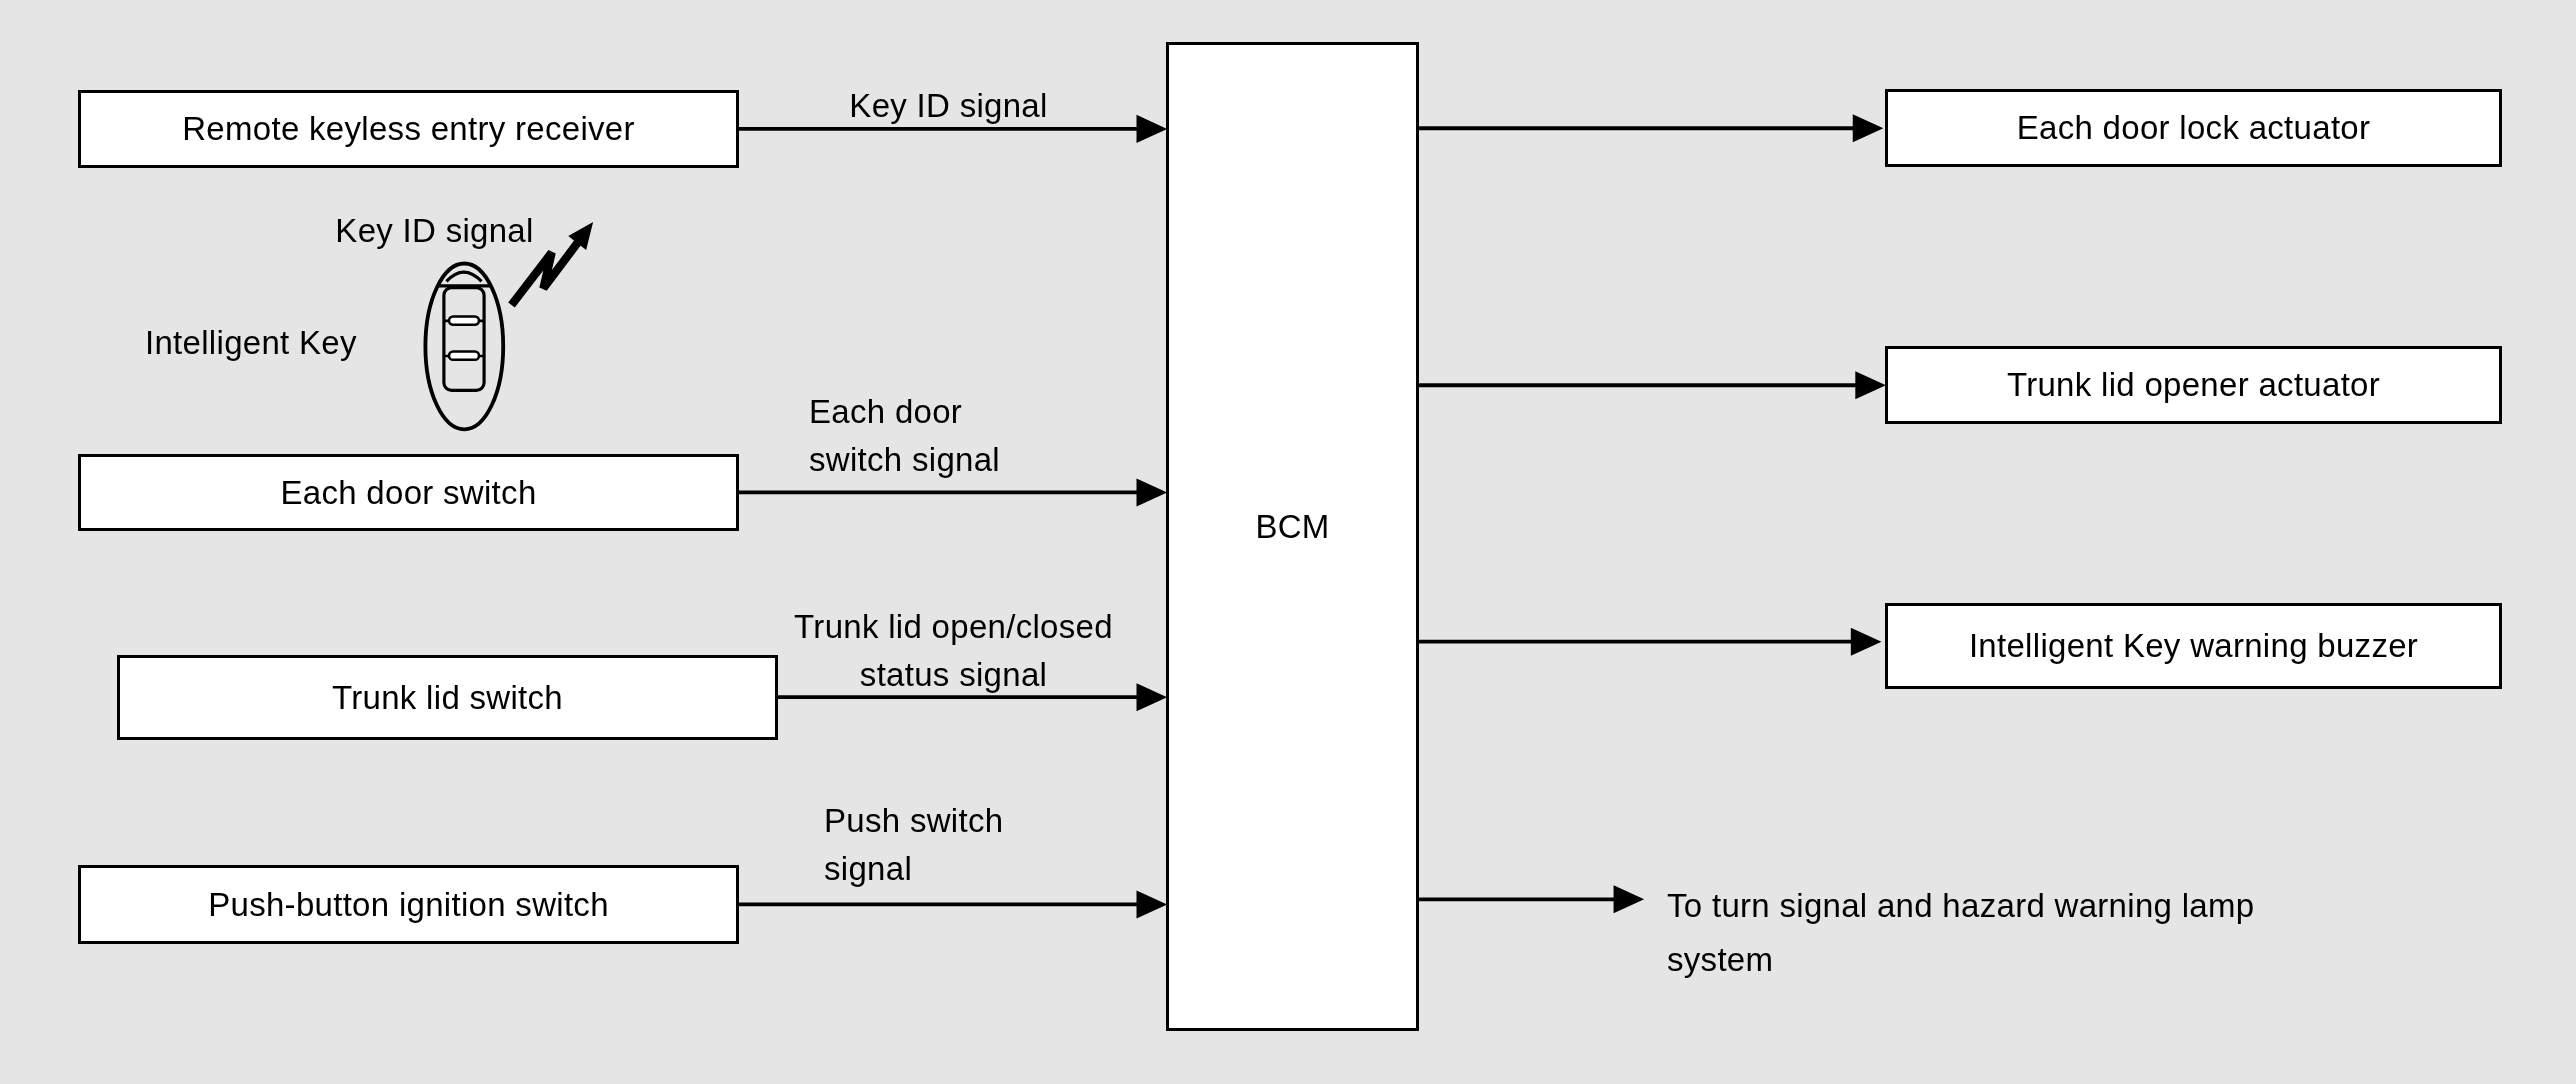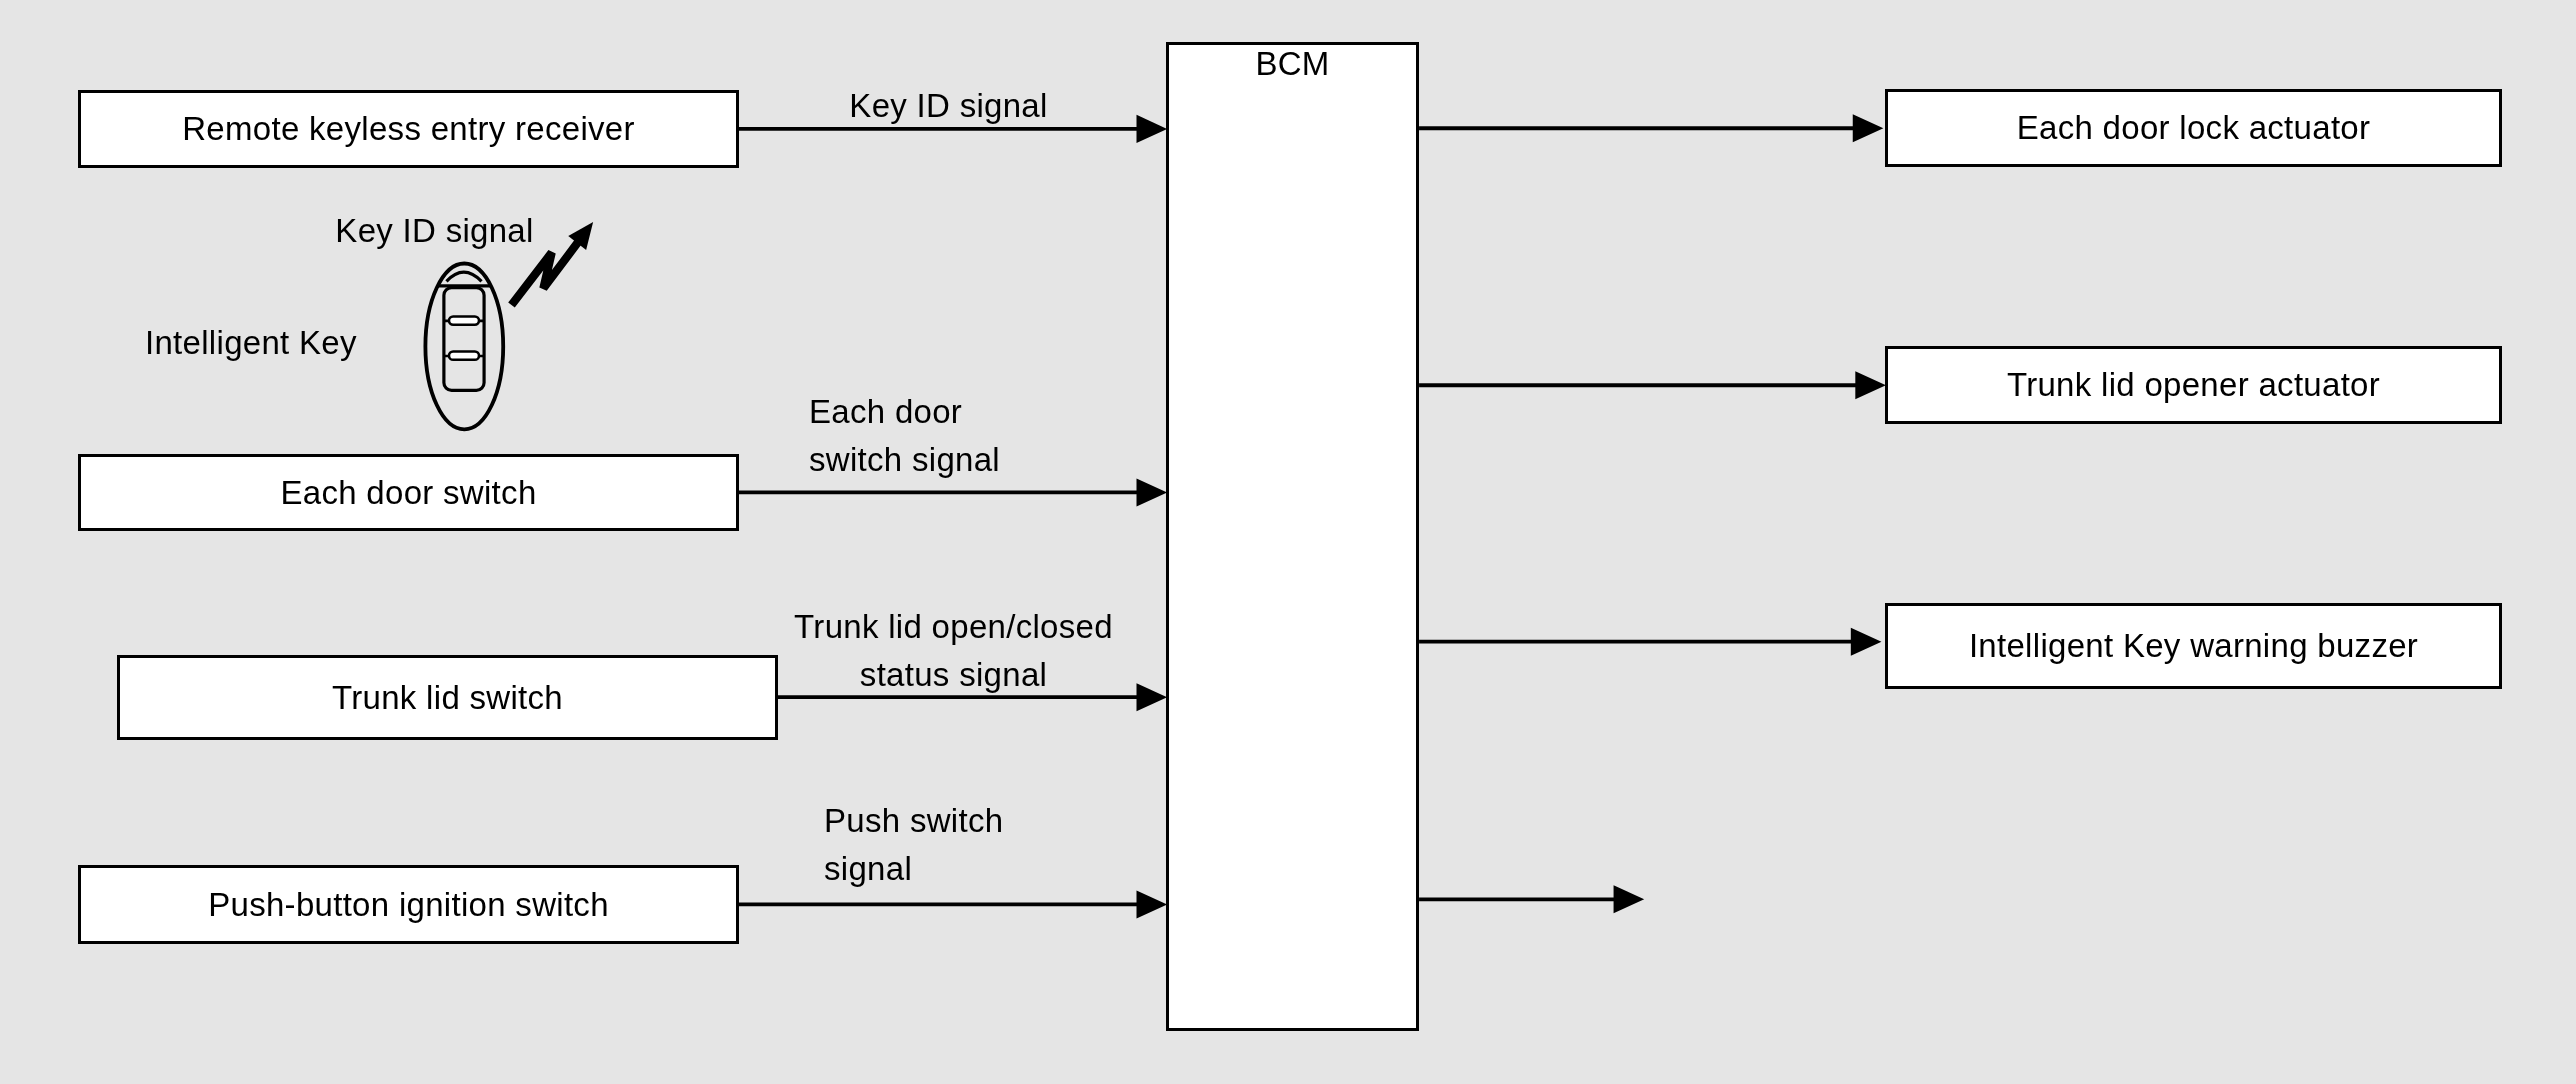--- a/index.html
+++ b/index.html
@@ -79,21 +79,21 @@
 
   <div class="box" style="left:78px;top:90px;width:661px;height:78px;">Remote keyless entry receiver</div>
 
   <div class="box" style="left:78px;top:454px;width:661px;height:77px;">Each door switch</div>
 
   <div class="box" style="left:78px;top:655px;width:661px;height:85px;margin-left:39px;">Trunk lid switch</div>
 
   <div class="box" style="left:78px;top:865px;width:661px;height:79px;">Push-button ignition switch</div>
 
   <div class="box" style="left:1166px;top:42px;width:253px;height:989px;align-items:flex-start;">
-    <span style="">BCM</span>
+    <span style="margin-top:463px;">BCM</span>
   </div>
 
   <div class="box" style="left:1885px;top:89px;width:617px;height:78px;">Each door lock actuator</div>
 
   <div class="box" style="left:1885px;top:346px;width:617px;height:78px;">Trunk lid opener actuator</div>
 
   <div class="box" style="left:1885px;top:603px;width:617px;height:86px;">Intelligent Key warning buzzer</div>
 
   <div class="lbl center" style="left:821px;top:82px;width:255px;">Key ID signal</div>
 
@@ -109,15 +109,19 @@
 
   <div class="lbl" style="left:824px;top:797px;">
     <div>Push switch</div>
     <div>signal</div>
   </div>
 
   <div class="lbl center" style="left:307px;top:207px;width:255px;">Key ID signal</div>
 
   <div class="lbl" style="left:145px;top:319px;">Intelligent Key</div>
 
+  <div class="lbl" style="left:1667px;top:879px;line-height:54px;">
+    <div>To turn signal and hazard warning lamp</div>
+    <div>system</div>
+  </div>
 
 </div>
 
 
 </body></html>

